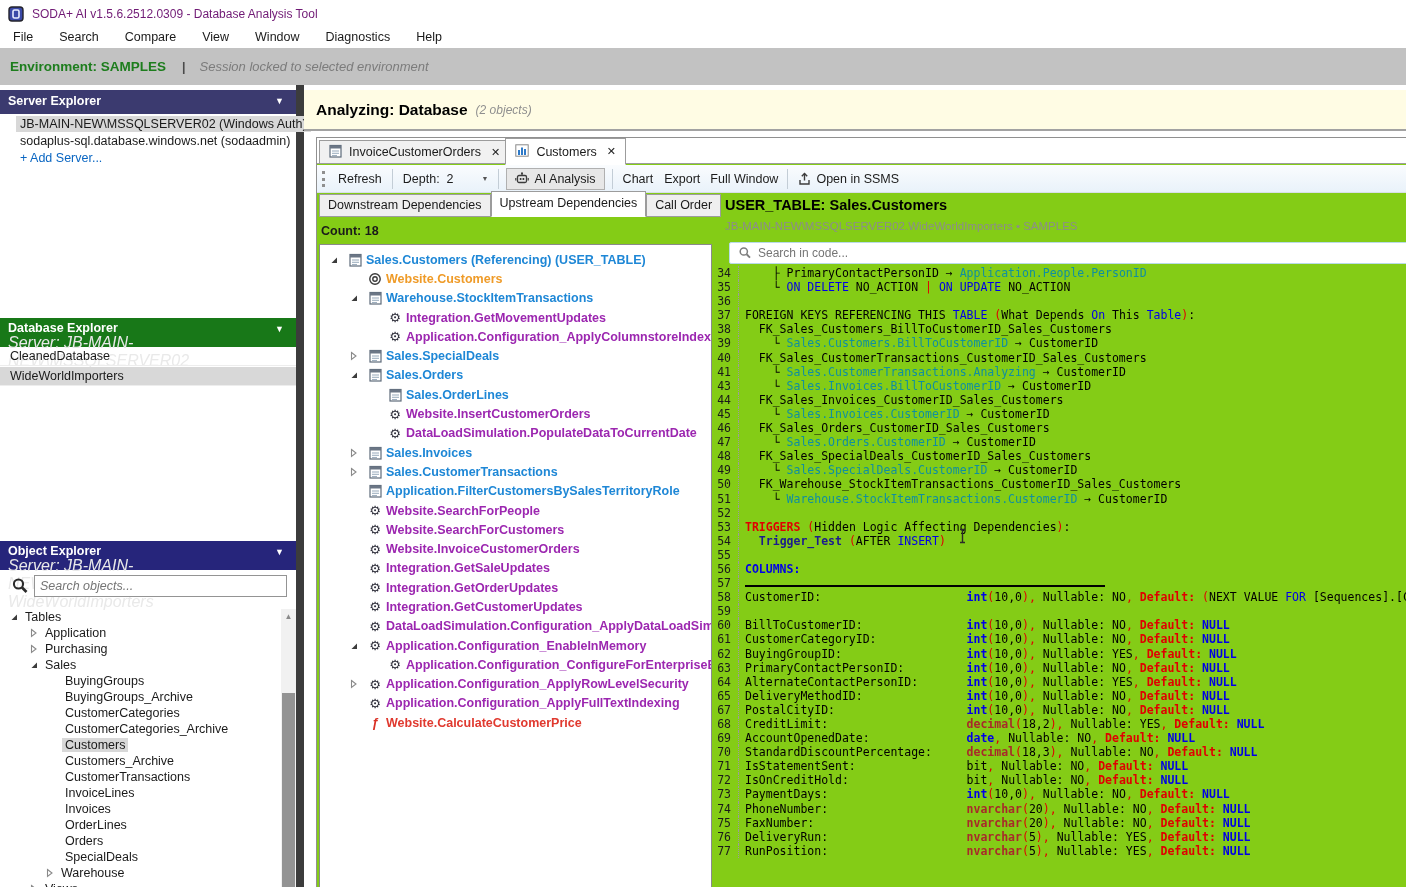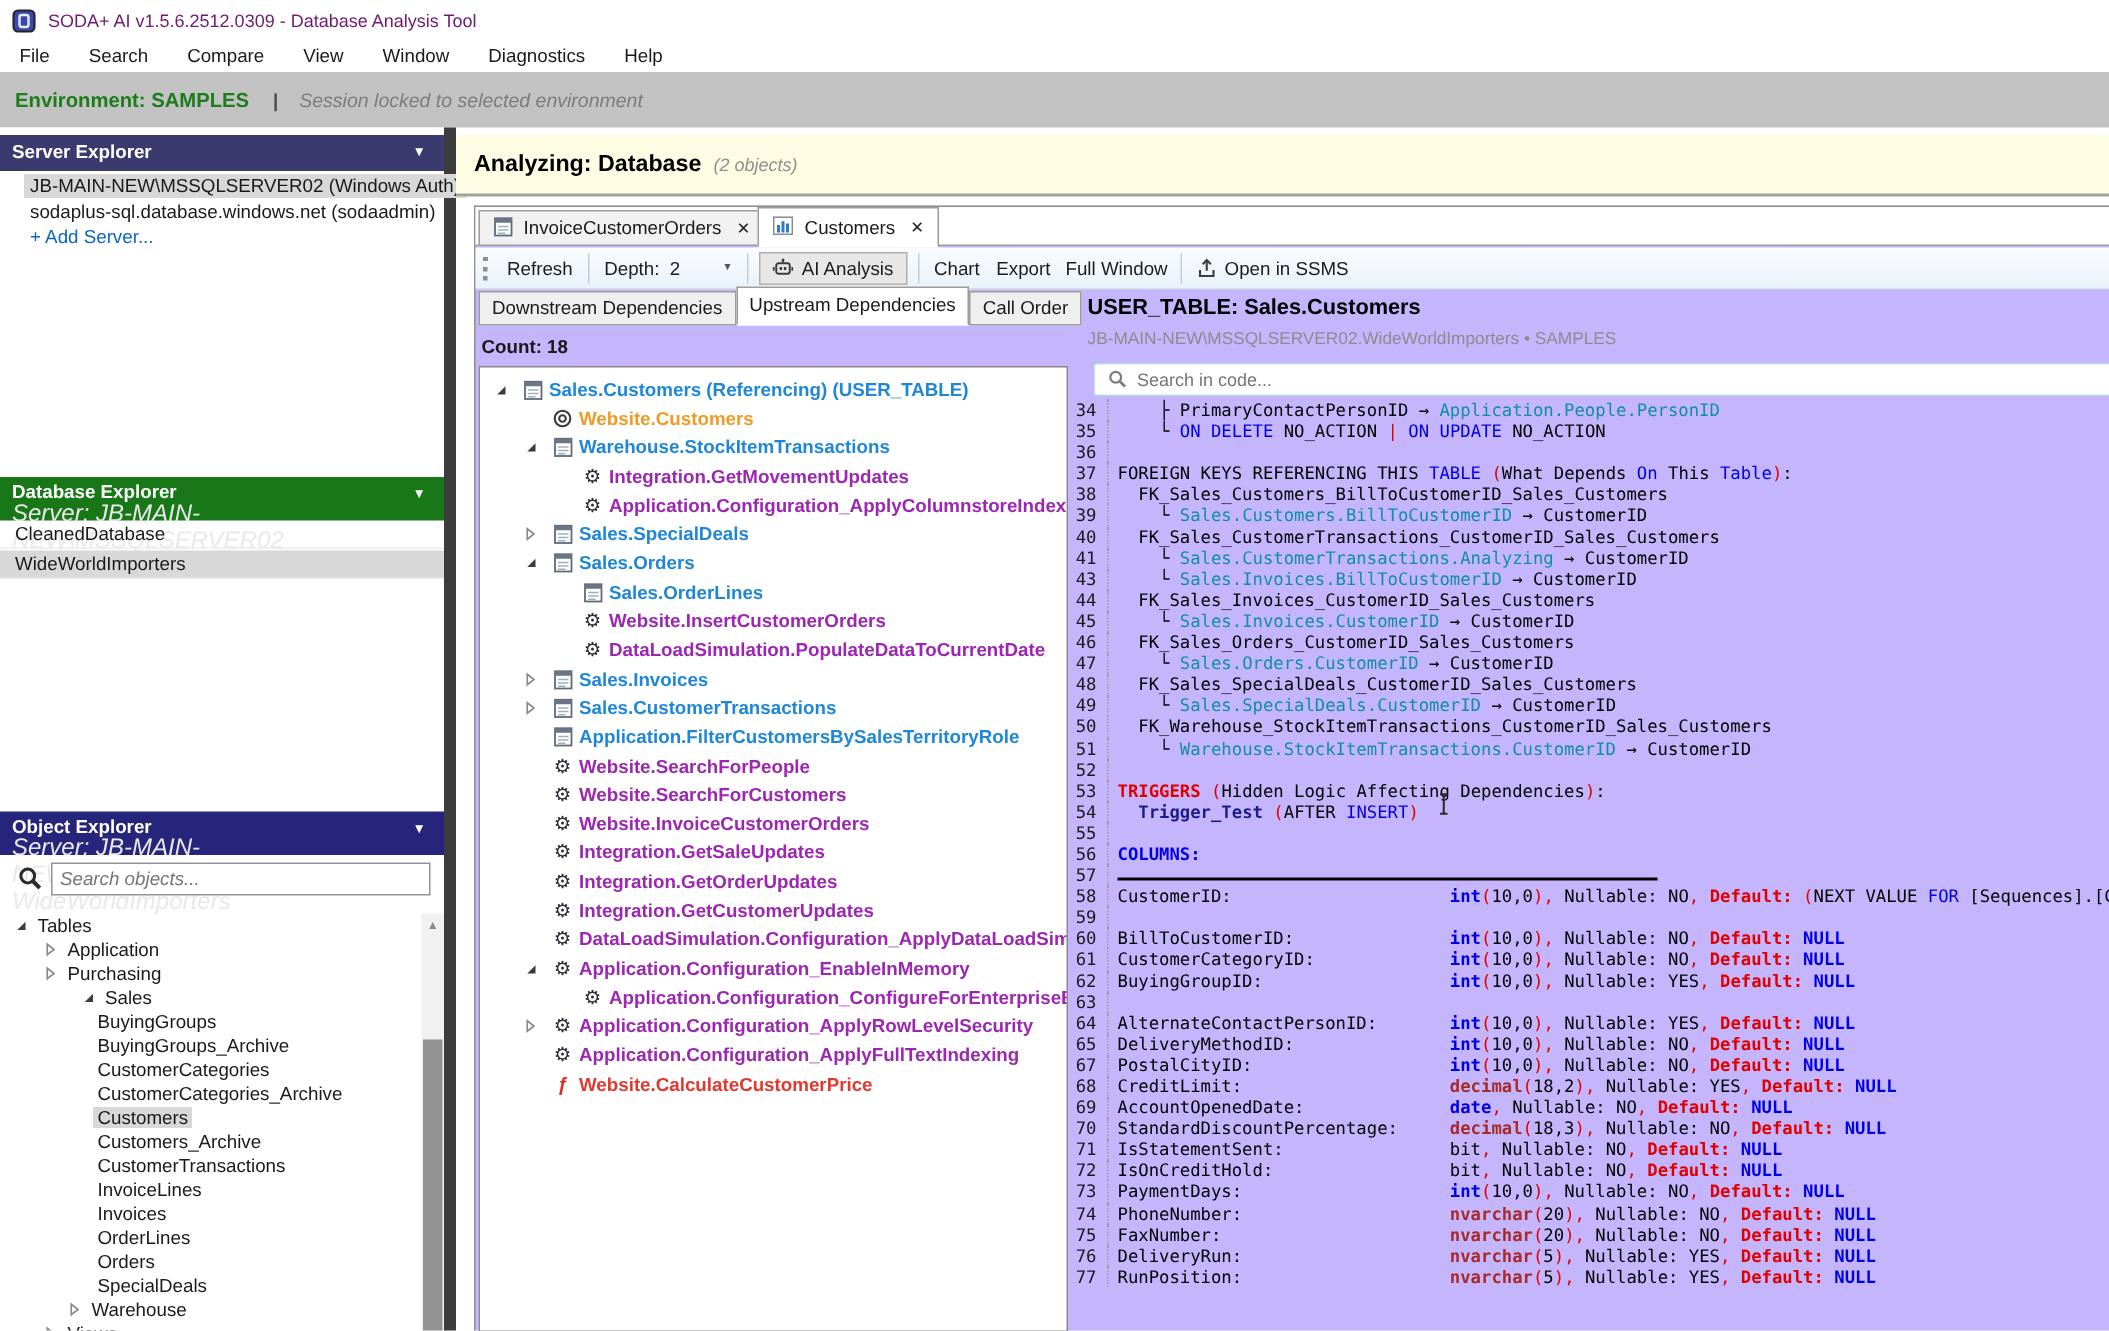--- a/index.html
+++ b/index.html
@@ -39,21 +39,21 @@
   .oe-row { height:16px; display:flex; align-items:center; white-space:nowrap; }
   .oe-row .lbl { padding:0 3px; }
   #oe-scroll { position:absolute; left:281px; top:609px; width:15px; height:278px; background:#f1f1f1; }
   #oe-scroll .sb-arrow { width:15px; height:15px; color:#8a8a8a; font-size:8px; text-align:center; line-height:15px; }
   #oe-thumb { position:absolute; left:1px; top:84px; width:13px; height:194px; background:#939393; }
 
   
   #analyzebar { left:304px; top:90px; width:1102px; height:41px; background:#fffce4; border-bottom:2px solid #a2a2a2; display:flex; align-items:center; }
   #analyze-title { font-weight:bold; font-size:15.5px; color:#000; margin-left:12px; }
   #analyze-note { font-style:italic; font-size:12px; color:#8f8f8f; margin-left:8px; }
-  #frame { left:316px; top:137px; width:1090px; height:750px; border-left:1px solid #909090; border-top:1px solid #909090; background:#c4b5fd; }
+  #frame { left:316px; top:137px; width:1090px; height:750px; border-left:1px solid #909090; border-top:1px solid #909090; background:#84cc16; }
 
   #tabstrip { position:absolute; left:0; top:0; width:1089px; height:26px; border-bottom:1px solid #9c9c9c; background:#fff; }
   .doc-tab { position:absolute; top:2px; height:24px; display:flex; align-items:center; padding:0 9px; border:1px solid #9c9c9c; background:#f1f1f1; white-space:nowrap; }
   .doc-tab.active { background:#fff; top:0; height:27px; z-index:2; border-bottom:1px solid #fff; }
   .doc-tab .tab-label { margin:0 10px 0 7px; font-size:12.5px; }
   .doc-tab .tab-close { font-weight:bold; font-size:11px; color:#222; }
 
   #toolbar { position:absolute; left:0; top:27px; width:1089px; height:28px; background:linear-gradient(#fafcfe,#e9f2fa); border-bottom:1px solid #d7dfe7; display:flex; align-items:center; }
   .tb-grip { width:3px; height:16px; border-left:3px dotted #8f8f8f; margin:0 6px 0 5px; }
   .tb-btn { padding:0 7px; color:#1c1c1c; white-space:nowrap; display:flex; align-items:center; }
@@ -172,21 +172,21 @@
       <span class="lbl">Application</span>
     </div>
     <div class="oe-row" style="padding-left: 26px;">
       <span class="tw" style="width: 16px;">
         <svg width="10" height="10" viewBox="0 0 10 10">
           <path d="M2.5 1.5 L7 5 L2.5 8.5 Z" fill="none" stroke="#8a8a8a" stroke-width="1.1"></path>
         </svg>
       </span>
       <span class="lbl">Purchasing</span>
     </div>
-    <div class="oe-row" style="padding-left: 26px; margin-left: 25px;">
+    <div class="oe-row" style="padding-left: 26px;">
       <span class="tw" style="width: 16px;">
         <svg width="10" height="10" viewBox="0 0 10 10">
           <path d="M8 2.5 L8 8 L2.5 8 Z" fill="#3c3c3c"></path>
         </svg>
       </span>
       <span class="lbl">Sales</span>
     </div>
     <div class="oe-row" style="padding-left: 46px;">
       <span class="tw" style="width: 16px;"></span>
       <span class="lbl">BuyingGroups</span>
@@ -715,20 +715,21 @@
     <div class="code-row">
       <span class="gut">61</span>
       <span class="src"><span class="c0">CustomerCategoryID:             </span><span class="cbb">int</span><span class="cr">(</span><span class="c0">10,0</span><span class="cr">)</span><span class="cr">,</span><span class="c0"> Nullable: NO</span><span class="cr">,</span><span class="c0"> </span><span class="crb">Default:</span><span class="c0"> </span><span class="cbb">NULL</span></span>
     </div>
     <div class="code-row">
       <span class="gut">62</span>
       <span class="src"><span class="c0">BuyingGroupID:                  </span><span class="cbb">int</span><span class="cr">(</span><span class="c0">10,0</span><span class="cr">)</span><span class="cr">,</span><span class="c0"> Nullable: YES</span><span class="cr">,</span><span class="c0"> </span><span class="crb">Default:</span><span class="c0"> </span><span class="cbb">NULL</span></span>
     </div>
     <div class="code-row">
       <span class="gut">63</span>
+      <span class="src"><span class="c0">PrimaryContactPersonID:         </span><span class="cbb">int</span><span class="cr">(</span><span class="c0">10,0</span><span class="cr">)</span><span class="cr">,</span><span class="c0"> Nullable: NO</span><span class="cr">,</span><span class="c0"> </span><span class="crb">Default:</span><span class="c0"> </span><span class="cbb">NULL</span></span>
     </div>
     <div class="code-row">
       <span class="gut">64</span>
       <span class="src"><span class="c0">AlternateContactPersonID:       </span><span class="cbb">int</span><span class="cr">(</span><span class="c0">10,0</span><span class="cr">)</span><span class="cr">,</span><span class="c0"> Nullable: YES</span><span class="cr">,</span><span class="c0"> </span><span class="crb">Default:</span><span class="c0"> </span><span class="cbb">NULL</span></span>
     </div>
     <div class="code-row">
       <span class="gut">65</span>
       <span class="src"><span class="c0">DeliveryMethodID:               </span><span class="cbb">int</span><span class="cr">(</span><span class="c0">10,0</span><span class="cr">)</span><span class="cr">,</span><span class="c0"> Nullable: NO</span><span class="cr">,</span><span class="c0"> </span><span class="crb">Default:</span><span class="c0"> </span><span class="cbb">NULL</span></span>
     </div>
     <div class="code-row">

